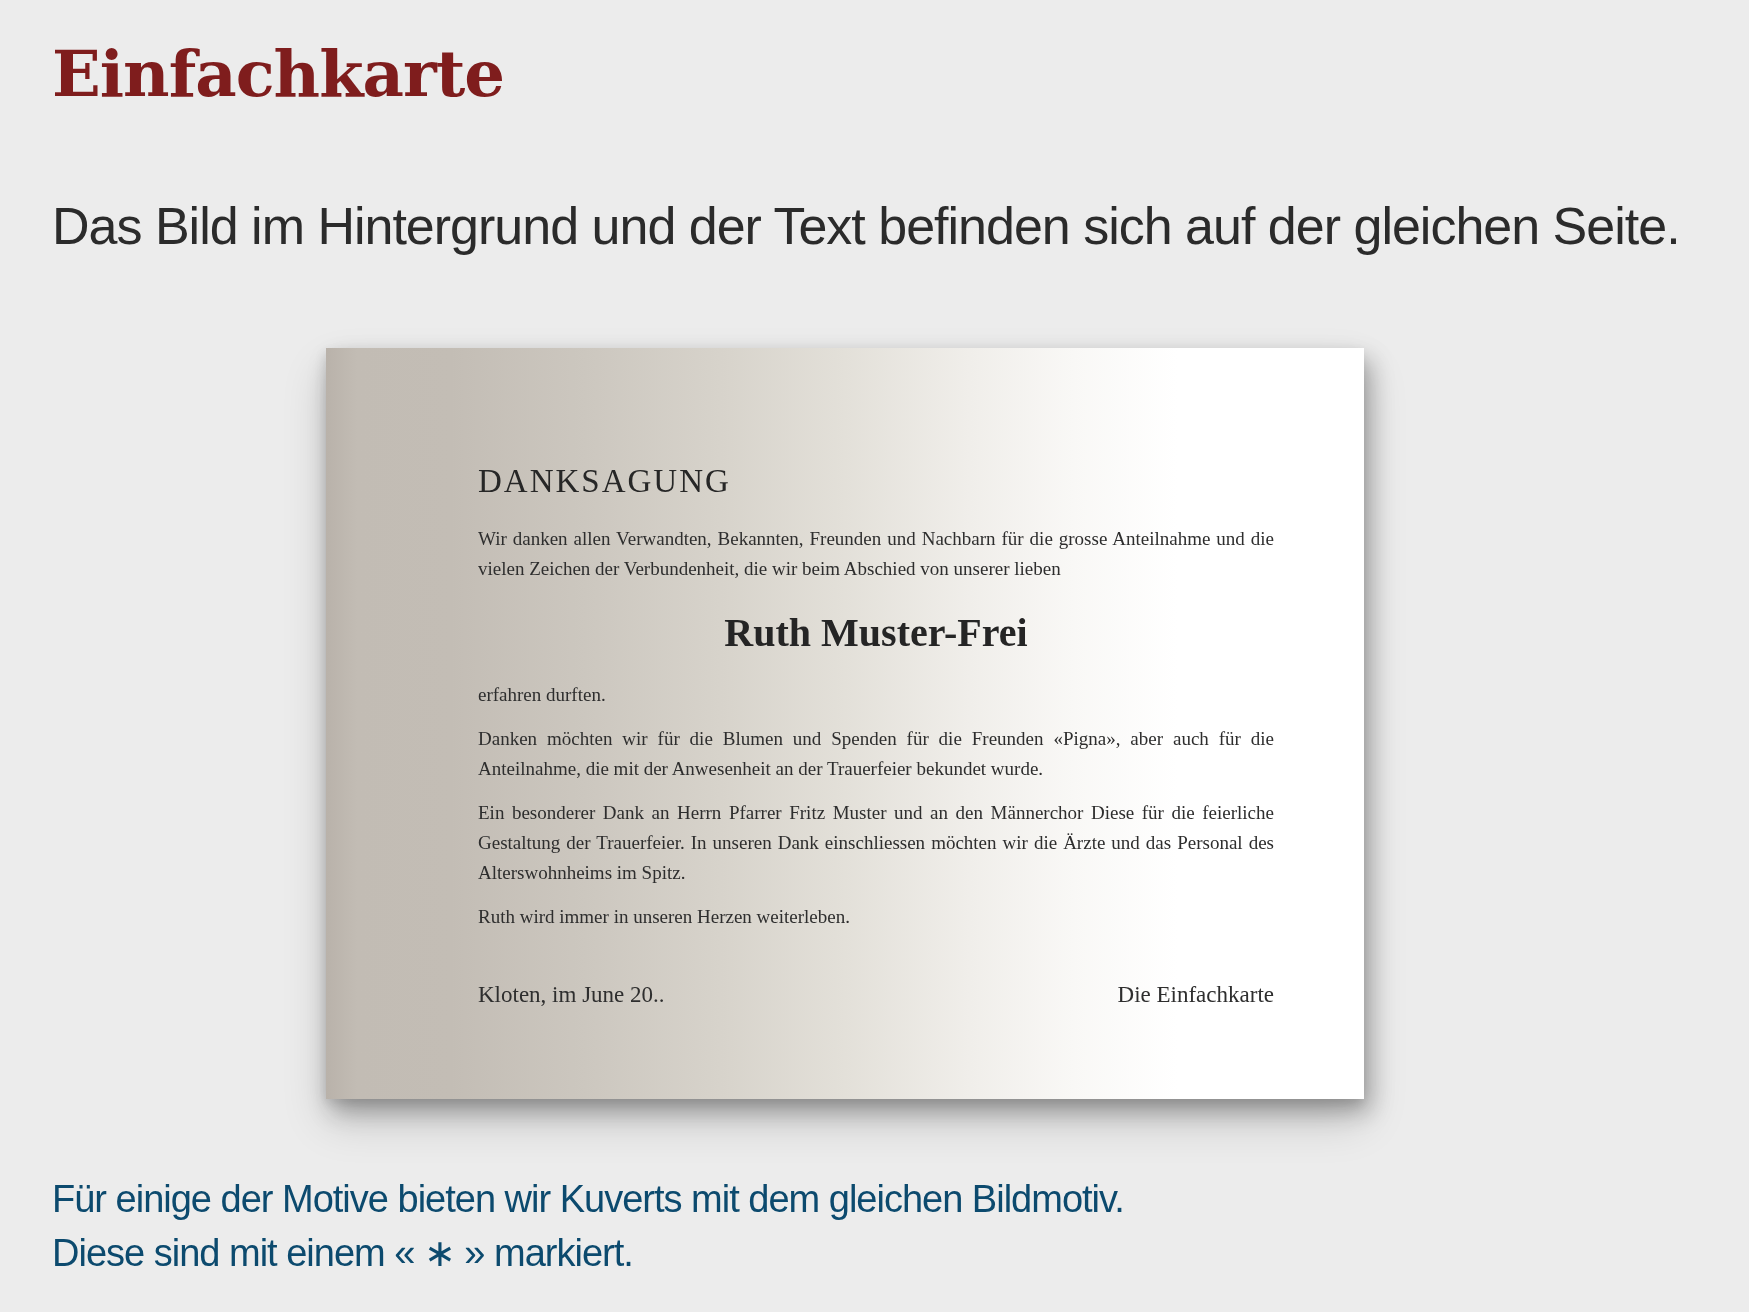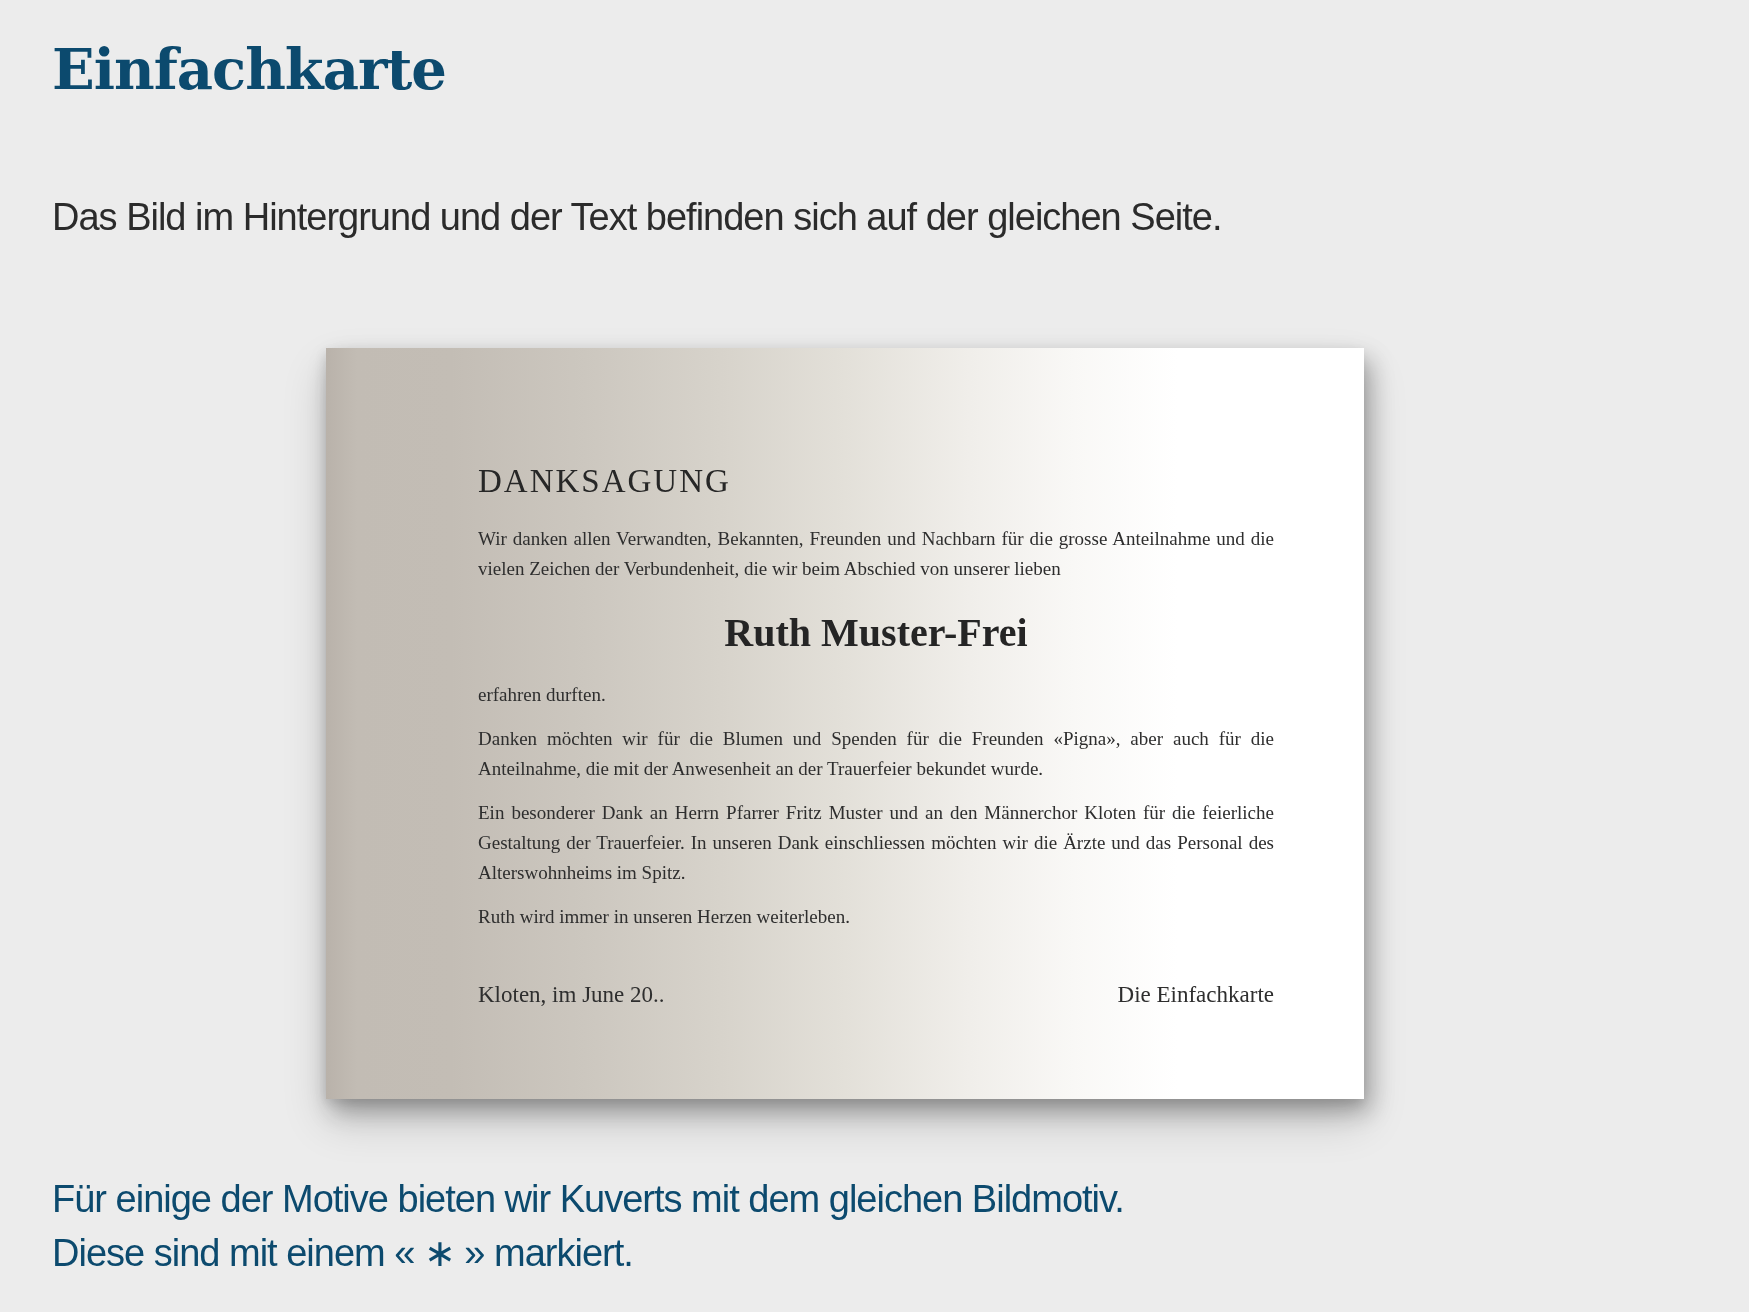--- a/index.html
+++ b/index.html
@@ -12,30 +12,30 @@
     font-family: "Liberation Sans", sans-serif;
     position: relative;
   }
 
   
   .page-title {
     position: absolute;
     left: 52px; top: 40px;
     font-family: "DejaVu Serif", serif;
     font-weight: 700;
-    font-size: 56px;
+    font-size: 64px;
     line-height: 1.05;
     letter-spacing: -1px;
-    color: #0c4a6e;
+    color: #7f1d1d;
   }
   .page-subtitle {
     position: absolute;
     left: 52px; top: 196px;
     font-family: "Liberation Sans", sans-serif;
-    font-size: 38px;
+    font-size: 52px;
     letter-spacing: -1px;
     color: #2b2b2b;
   }
 
   
   .card {
     position: absolute;
     left: 326px; top: 348px;
     width: 1038px; height: 751px;
     background: linear-gradient(to right,
@@ -118,21 +118,21 @@
       <h2 class="card-heading">DANKSAGUNG</h2>
 
       <p class="j">Wir danken allen Verwandten, Bekannten, Freunden und Nachbarn für die grosse Anteilnahme und die vielen Zeichen der Verbundenheit, die wir beim Abschied von unserer lieben</p>
 
       <div class="deceased-name">Ruth Muster-Frei</div>
 
       <p>erfahren durften.</p>
 
       <p class="j">Danken möchten wir für die Blumen und Spenden für die Freunden «Pigna», aber auch für die Anteilnahme, die mit der Anwesenheit an der Trauerfeier bekundet wurde.</p>
 
-      <p class="j">Ein besonderer Dank an Herrn Pfarrer Fritz Muster und an den Männerchor Kloten für die feierliche Gestaltung der Trauerfeier. In unseren Dank einschliessen möchten wir die Ärzte und das Personal des Alterswohnheims im Spitz.</p>
+      <p class="j">Ein besonderer Dank an Herrn Pfarrer Fritz Muster und an den Männerchor Diese für die feierliche Gestaltung der Trauerfeier. In unseren Dank einschliessen möchten wir die Ärzte und das Personal des Alterswohnheims im Spitz.</p>
 
       <p>Ruth wird immer in unseren Herzen weiterleben.</p>
 
       <div class="card-bottom-row">
         <span>Kloten, im June 20..</span>
         <span>Die Einfachkarte</span>
       </div>
 
     </div>
   </section>

